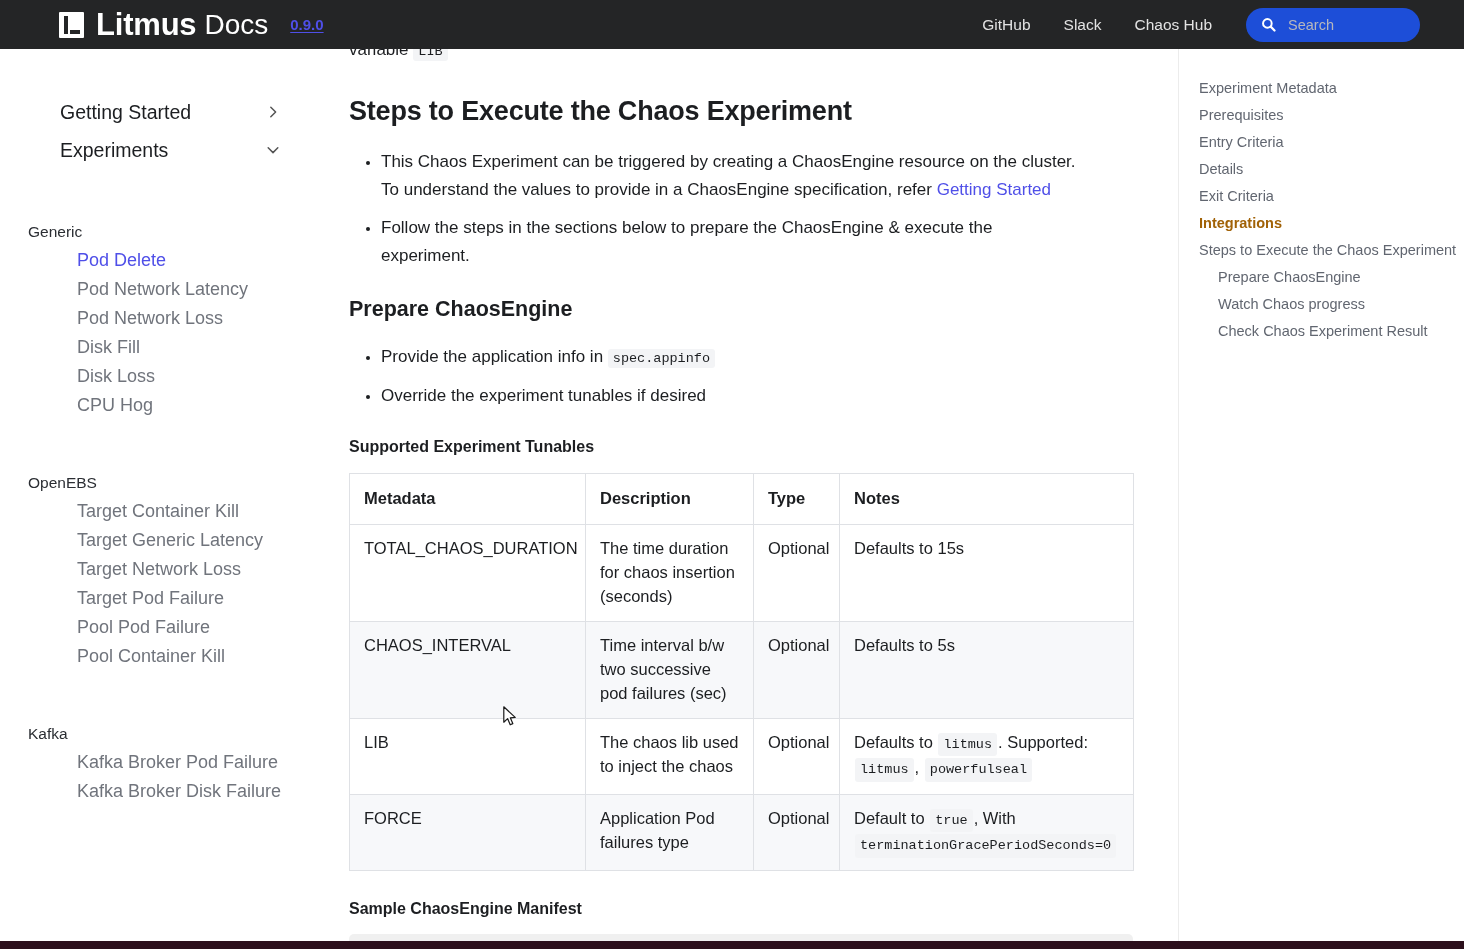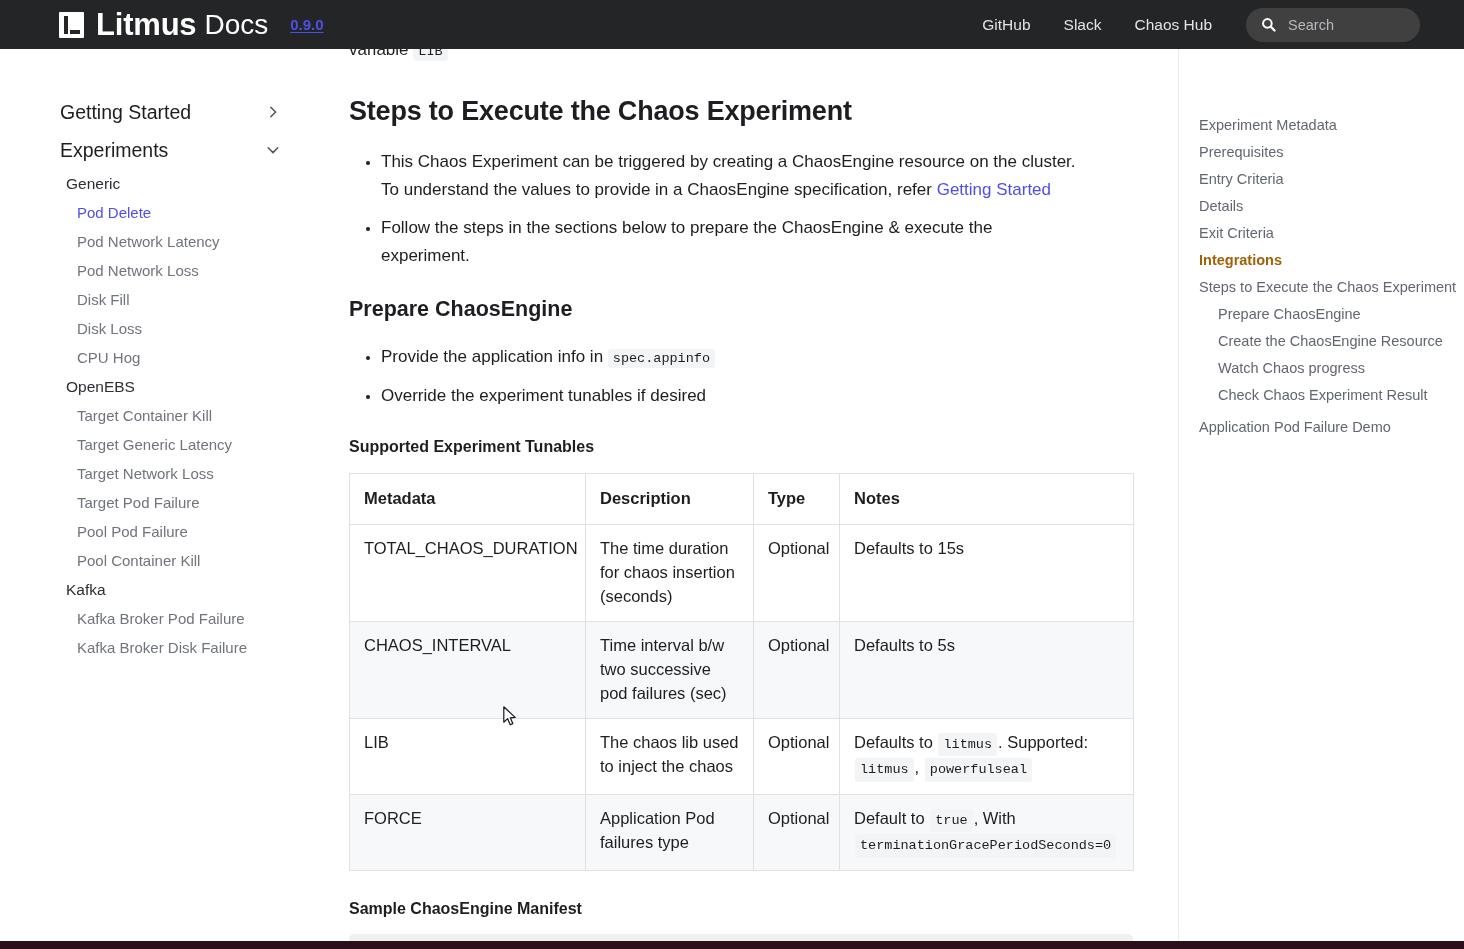--- a/index.html
+++ b/index.html
@@ -80,21 +80,21 @@
     font-size: 15.5px;
     text-decoration: none;
     margin-right: 33px;
     cursor: pointer;
     white-space: nowrap;
   }
   .nav-link:last-of-type { margin-right: 0; }
   .search-box {
     margin-left: 34px;
     width: 174px; height: 34px;
-    background: #404040;
+    background: #1d4ed8;
     border-radius: 18px;
     display: flex; align-items: center;
     padding-left: 15px;
     cursor: text;
   }
   .search-icon { width: 15px; height: 15px; display:block; flex: none; }
   .search-placeholder {
     margin-left: 12px;
     color: #b7b7bd;
     font-size: 14.5px;
@@ -115,29 +115,30 @@
     height: 38px;
     cursor: pointer;
   }
   .sb-toplink .label {
     font-size: 19.5px;
     color: #1c1e21;
     font-weight: 400;
   }
   .chev { width: 14px; height: 14px; display: block; flex:none; }
   .sb-category {
-    padding-left: 66px;
+    padding-left: 28px;
     font-size: 15.5px;
     color: #2b2e33;
     height: 29px;
     line-height: 29px;
+    margin-top: 48px;
   }
   .sb-item {
     padding-left: 77px;
-    font-size: 15px;
+    font-size: 18px;
     color: #70747c;
     height: 29px;
     line-height: 29px;
     cursor: pointer;
     white-space: nowrap;
   }
   .sb-item.active { color: #4f4fe8; }
 
   
   .main {
@@ -241,21 +242,21 @@
     display: flex; align-items: center; justify-content: center;
     cursor: pointer;
     border-radius: 4px;
   }
 
   
   .toc {
     position: absolute;
     top: 49px; left: 1178px;
     width: 286px; height: 900px;
-    padding-top: 63px;
+    padding-top: 26px;
     border-left: 1px solid #ececec;
     background: #ffffff;
   }
   .toc-item {
     font-size: 14.5px;
     color: #616670;
     line-height: 27px;
     padding-left: 20px;
     cursor: pointer;
     white-space: nowrap;
@@ -423,23 +424,21 @@
 
 <aside class="toc">
   <div class="toc-item">Experiment Metadata</div>
   <div class="toc-item">Prerequisites</div>
   <div class="toc-item">Entry Criteria</div>
   <div class="toc-item">Details</div>
   <div class="toc-item">Exit Criteria</div>
   <div class="toc-item active">Integrations</div>
   <div class="toc-item">Steps to Execute the Chaos Experiment</div>
   <div class="toc-item sub">Prepare ChaosEngine</div>
-  <div class="toc-item sub">Create the ChaosEngine Resource</div>
   <div class="toc-item sub">Watch Chaos progress</div>
   <div class="toc-item sub">Check Chaos Experiment Result</div>
-  <div class="toc-item spaced">Application Pod Failure Demo</div>
 </aside>
 
 <svg class="cursor" viewBox="0 0 14 21">
   <polygon points="0.8,0.8 0.8,16.2 4.6,12.6 7.2,18.8 9.8,17.6 7.3,11.8 12.2,11.4" fill="#ffffff" stroke="#1a1a1a" stroke-width="1.2" stroke-linejoin="round"></polygon>
 </svg>
 
 <div class="bottom-band"></div>
 
 </body></html>

